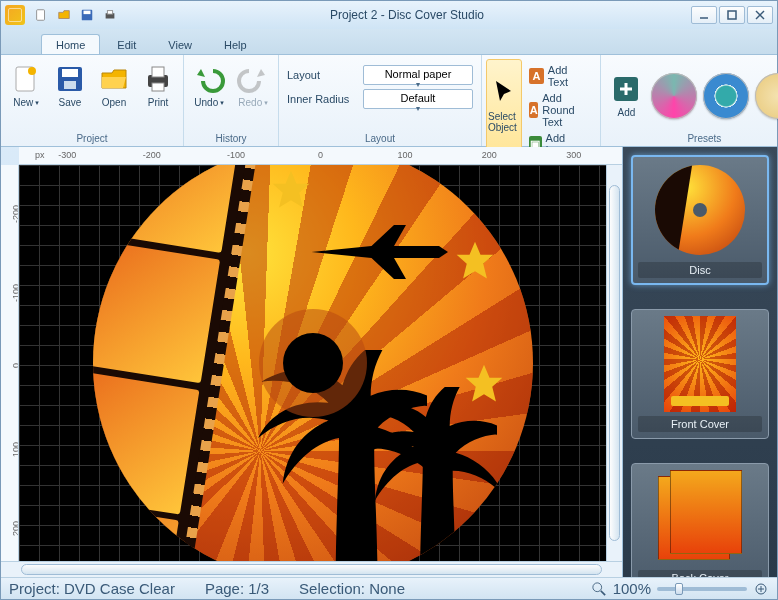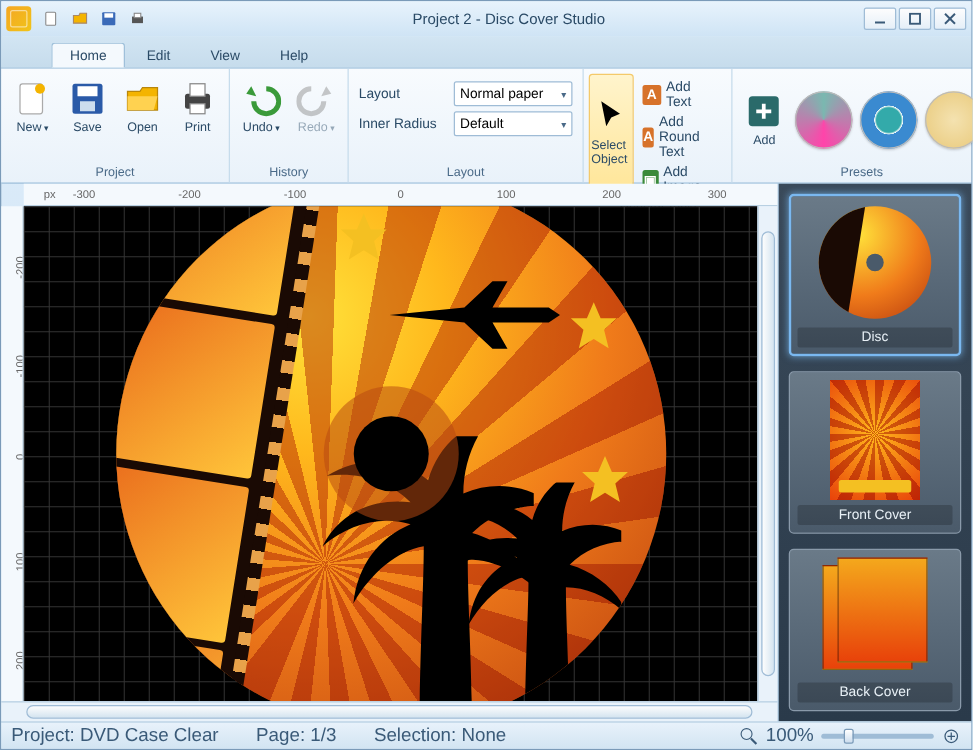--- a/index.html
+++ b/index.html
@@ -28,21 +28,21 @@
 
 .big-btn { width: 42px; display:flex; flex-direction:column; align-items:center; gap:2px; padding:4px 2px; border-radius:3px; cursor:pointer; }
 .big-btn .icon { width: 32px; height: 32px; display:flex; align-items:center; justify-content:center; }
 .big-btn .lbl { font-size: 10px; color: #2a4a66; display:flex; align-items:center; gap:2px; }
 .big-btn .lbl .caret { font-size: 7px; }
 .big-btn.disabled { opacity: 0.45; cursor: default; }
 
 .layout-rows { display:flex; flex-direction:column; gap:4px; padding: 6px 4px 0; }
 .layout-row { display:flex; align-items:center; gap:6px; }
 .layout-row label { font-size: 11px; color:#2a4a66; width: 70px; }
-.combo { width: 95px; height: 20px; border:1px solid #9fbcd6; background:#fff; font-size:11px; padding:2px 4px; border-radius:2px; display:flex; align-items:center; justify-content:space-between; cursor:pointer; }
+.combo { width: 110px; height: 20px; border:1px solid #9fbcd6; background:#fff; font-size:11px; padding:2px 4px; border-radius:2px; display:flex; align-items:center; justify-content:space-between; cursor:pointer;flex-direction:column; }
 .combo .caret { font-size:8px; color:#4a6a88; }
 
 .gentools-links { display:flex; flex-direction:column; gap:2px; padding: 4px 6px 0 2px; }
 .tool-link { display:flex; align-items:center; gap:4px; font-size:11px; color:#2a4a66; padding:1px 3px; border-radius:2px; cursor:pointer; }
 .tool-link .ticon { width:16px; height:16px; background:#d7722a; border-radius:2px; display:flex; align-items:center; justify-content:center; color:#fff; font-size:11px; font-weight:bold; }
 .tool-link .ticon.img { background:#3a8a3a; }
 
 .preset-thumb { width: 46px; height: 46px; border-radius: 50%; margin: 4px 2px; box-shadow: inset 0 0 0 1px #bbb, 0 1px 2px #0003; cursor:pointer; position:relative; overflow:hidden; }
 
 .workspace { flex:1; display:flex; min-height:0; }
@@ -65,21 +65,21 @@
 .palm.p1{ left:36%; } .palm.p2{ left:58%; width:34%; }
 .palm svg { width:100%; height:auto; fill:#000; }
 .star { position:absolute; width:44px; height:44px; }
 .star svg { width:100%; height:100%; fill:#f4c022; }
 
 .hscroll { height:16px; background:#e9f2fa; border-top:1px solid #b8d0e2; position:relative; }
 .hscroll .thumb { position:absolute; left:20px; right:20px; top:2px; bottom:2px; background:linear-gradient(#fdfdfd,#d4e4f0); border:1px solid #9fbcd6; border-radius:6px; }
 .vscroll { width:16px; background:#e9f2fa; border-left:1px solid #b8d0e2; position:relative; }
 .vscroll .thumb { position:absolute; top:20px; bottom:20px; left:2px; right:2px; background:linear-gradient(90deg,#fdfdfd,#d4e4f0); border:1px solid #9fbcd6; border-radius:6px; }
 
-.side { width:154px; background:linear-gradient(#3a4a5a,#2a3a4a); padding:8px 8px; display:flex; flex-direction:column; gap:12px; overflow:auto; }
+.side { width:154px; background:linear-gradient(#3a4a5a,#2a3a4a); padding:8px 8px; display:flex; flex-direction:column; gap:24px; overflow:auto; }
 .side-card { background:linear-gradient(#6a7a88,#4a5a6a); border:1px solid #8a9aaa; border-radius:4px; padding:6px; display:flex; flex-direction:column; align-items:center; gap:4px; }
 .side-card.active { border:2px solid #7ab8f0; box-shadow:0 0 6px #7ab8f0aa; padding:5px; }
 .side-card .thumb { width:110px; height:96px; display:flex; align-items:center; justify-content:center; }
 .side-card .cap { font-size:11px; color:#e8f0f6; background:#0003; width:100%; text-align:center; padding:2px 0; border-radius:2px; }
 
 .statusbar { height:22px; background:linear-gradient(#e8f2fb,#d2e4f2); border-top:1px solid #b8d0e2; display:flex; align-items:center; font-size:15px; color:#3a5a78; padding:0 8px; gap:30px; }
 .statusbar .spacer { flex:1; }
 .zoom { display:flex; align-items:center; gap:6px; }
 .zoom .track { width:90px; height:4px; background:#9fbcd6; border-radius:2px; position:relative; }
 .zoom .handle { position:absolute; left:20%; top:-4px; width:8px; height:12px; background:linear-gradient(#fff,#cde); border:1px solid #7a9ab8; border-radius:2px; }

